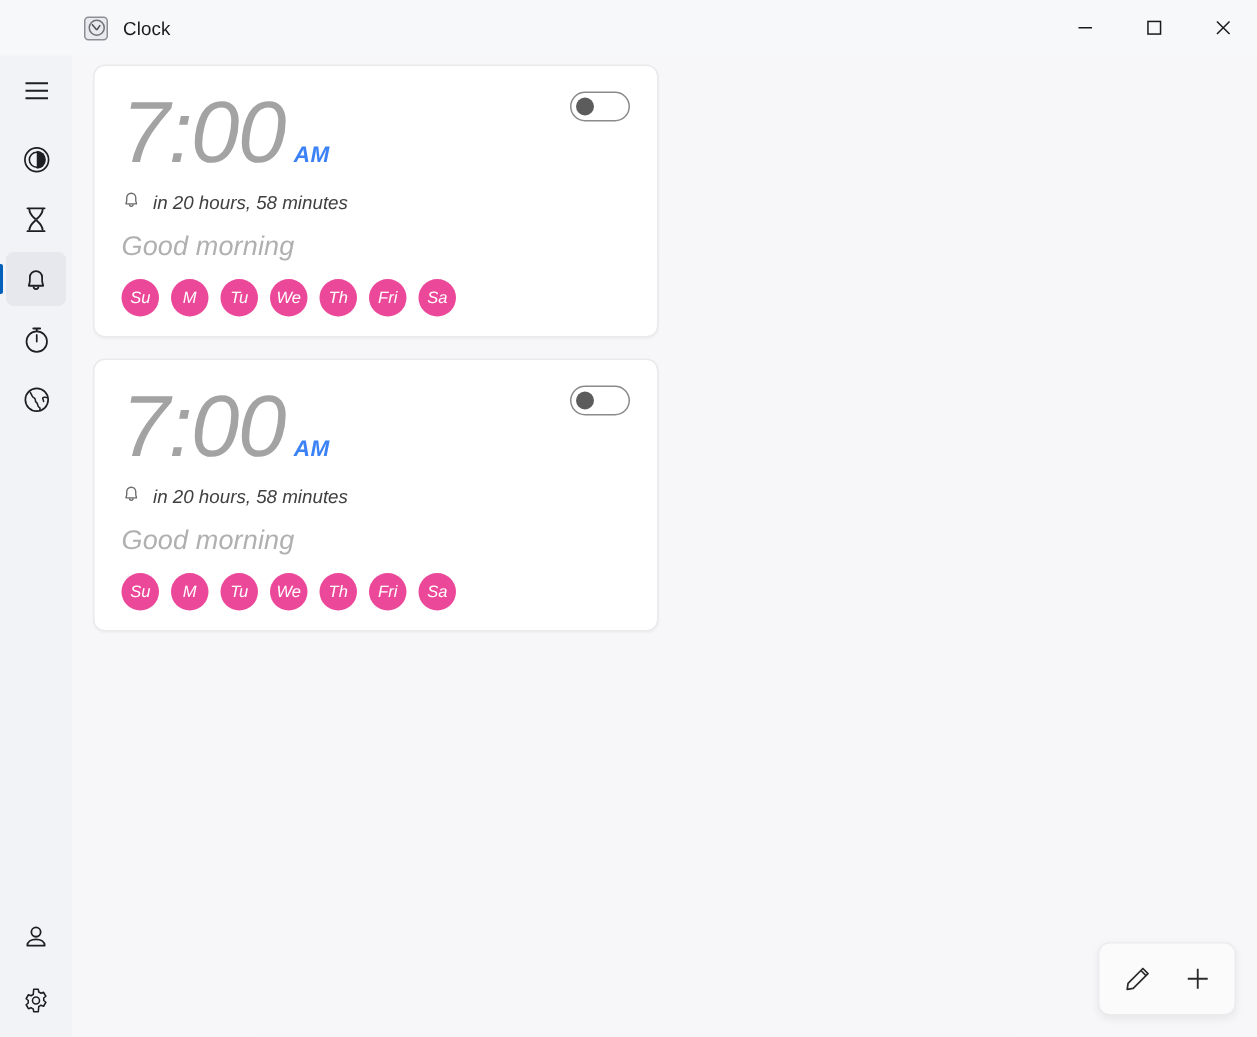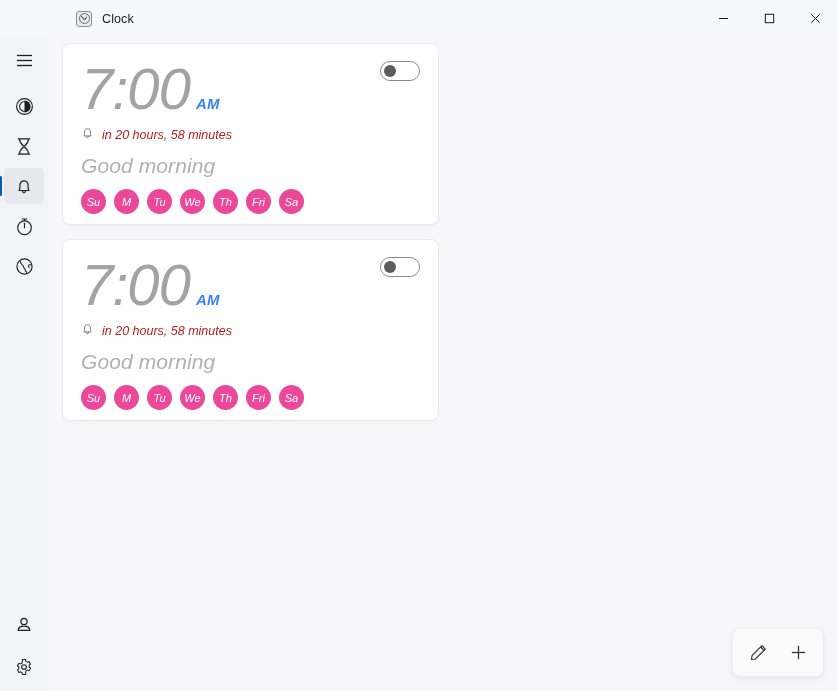--- a/index.html
+++ b/index.html
@@ -27,21 +27,21 @@
     height: 37px;
     flex: 0 0 37px;
     display: flex;
     align-items: center;
     background: #f7f8fa;
     z-index: 5;
   }
   .titlebar-left {
     display: flex;
     align-items: center;
-    padding-left: 76px;
+    padding-left: 56px;
     gap: 10px;
   }
   .app-icon {
     width: 16px; height: 16px;
     border-radius: 3px;
     border: 1px solid #8b8f96;
     background: #e9eaee;
     position: relative;
     flex: 0 0 auto;
   }
@@ -185,26 +185,26 @@
   .subtitle-row {
     display: flex;
     align-items: center;
     gap: 8px;
     margin-top: 6px;
     height: 18px;
   }
   .subtitle-row .bell-sm { flex: 0 0 auto; color: #6b6b6b; }
   .subtitle-text {
     font-size: 12.5px;
-    color: #b91c1c;
+    color: #404040;
   }
 
   .alarm-name {
     margin-top: 10px;
-    font-size: 21px;
+    font-size: 18px;
     font-weight: 400;
     color: #b0b0b0;
     letter-spacing: .1px;
   }
 
   .days-row {
     display: flex;
     gap: 8px;
     margin-top: 11px;
   }

